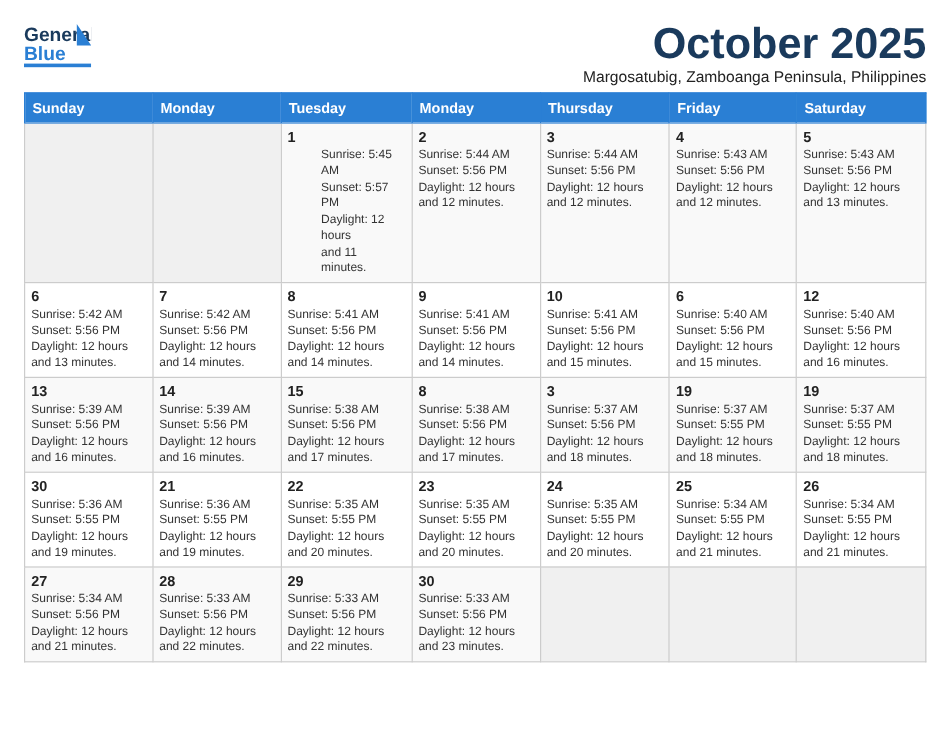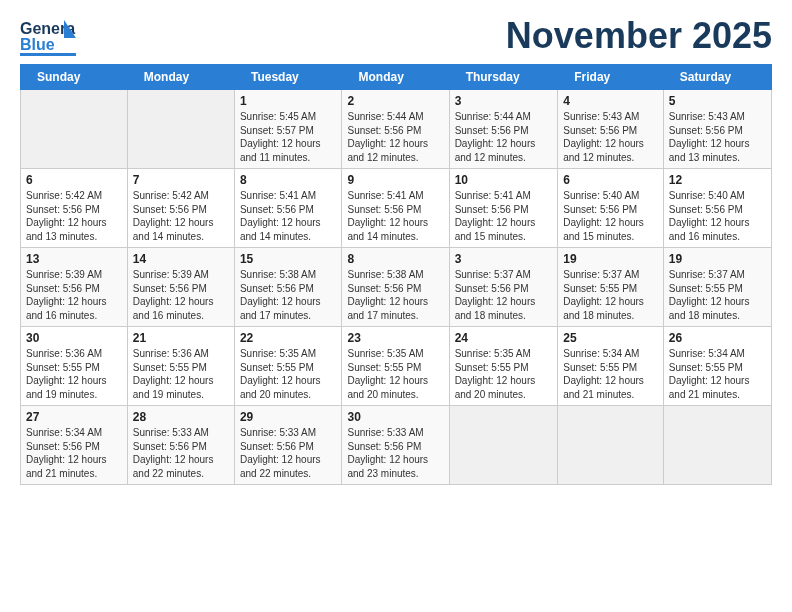--- a/index.html
+++ b/index.html
@@ -37,21 +37,21 @@
     .calendar {
       width: 100%;
       border-collapse: collapse;
       margin-top: 6px;
     }
     .calendar th {
       background: #2a7fd4;
       color: #fff;
       font-size: 12px;
       font-weight: bold;
-      padding: 5px 16px;
+      padding: 5px 6px;
       text-align: left;
       border: 1px solid #2a7fd4;
     }
     .calendar td {
       border: 1px solid #ccc;
       vertical-align: top;
       padding: 4px 5px;
       width: 113px;
       min-height: 80px;
       font-size: 10.5px;
@@ -101,21 +101,22 @@
         <svg width="56" height="42" viewBox="0 0 56 42">
 
           <text x="0" y="18" font-family="Arial" font-weight="bold" font-size="16" fill="#1a3a5c">General</text>
           <polygon points="44,4 56,22 44,22" fill="#2a7fd4"></polygon>
           <text x="0" y="34" font-family="Arial" font-weight="bold" font-size="16" fill="#2a7fd4">Blue</text>
           <rect x="0" y="37" width="56" height="3" fill="#2a7fd4"></rect>
         </svg>
       </div>
     </div>
     <div class="title-block">
-      <div class="month-title">November 2025</div>
+      <div class="month-title">October 2025</div>
+      <div class="subtitle">Margosatubig, Zamboanga Peninsula, Philippines</div>
     </div>
   </div>
 
   <table class="calendar">
     <thead>
       <tr>
         <th>Sunday</th>
         <th>Monday</th>
         <th>Tuesday</th>
         <th>Monday</th>
@@ -123,21 +124,21 @@
         <th>Friday</th>
         <th>Saturday</th>
       </tr>
     </thead>
     <tbody id="calendar-body">
     <tr>
           <td class="empty-cell"></td>
           <td class="empty-cell"></td>
           <td>
             <span class="day-num">1</span>
-            <div class="day-info" style="white-space: pre-line;">Sunrise: 5:45 AM
+            <div class="day-info" style="white-space: pre-line; margin-left: 28px;">Sunrise: 5:45 AM
 Sunset: 5:57 PM
 Daylight: 12 hours
 and 11 minutes.</div>
           </td>
           <td>
             <span class="day-num">2</span>
             <div class="day-info" style="white-space: pre-line;">Sunrise: 5:44 AM
 Sunset: 5:56 PM
 Daylight: 12 hours
 and 12 minutes.</div>

